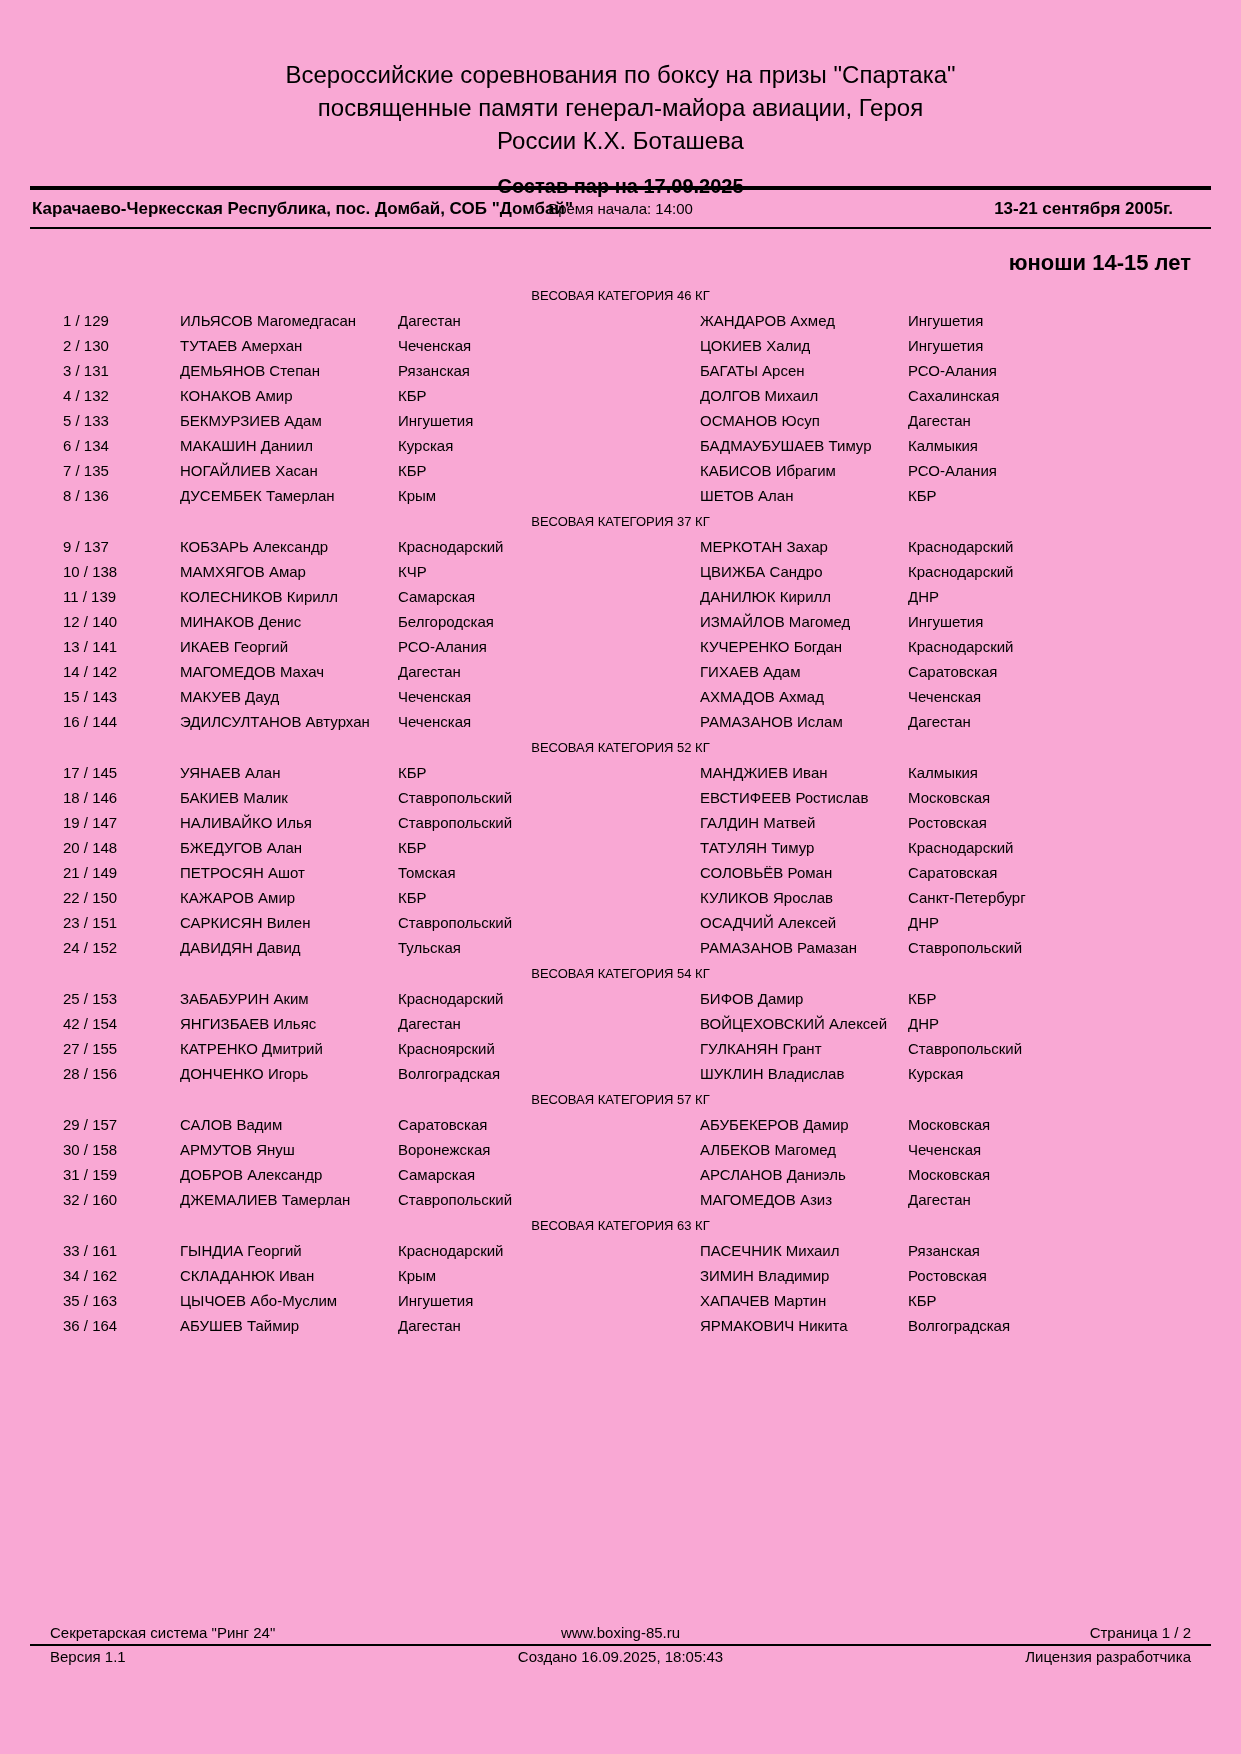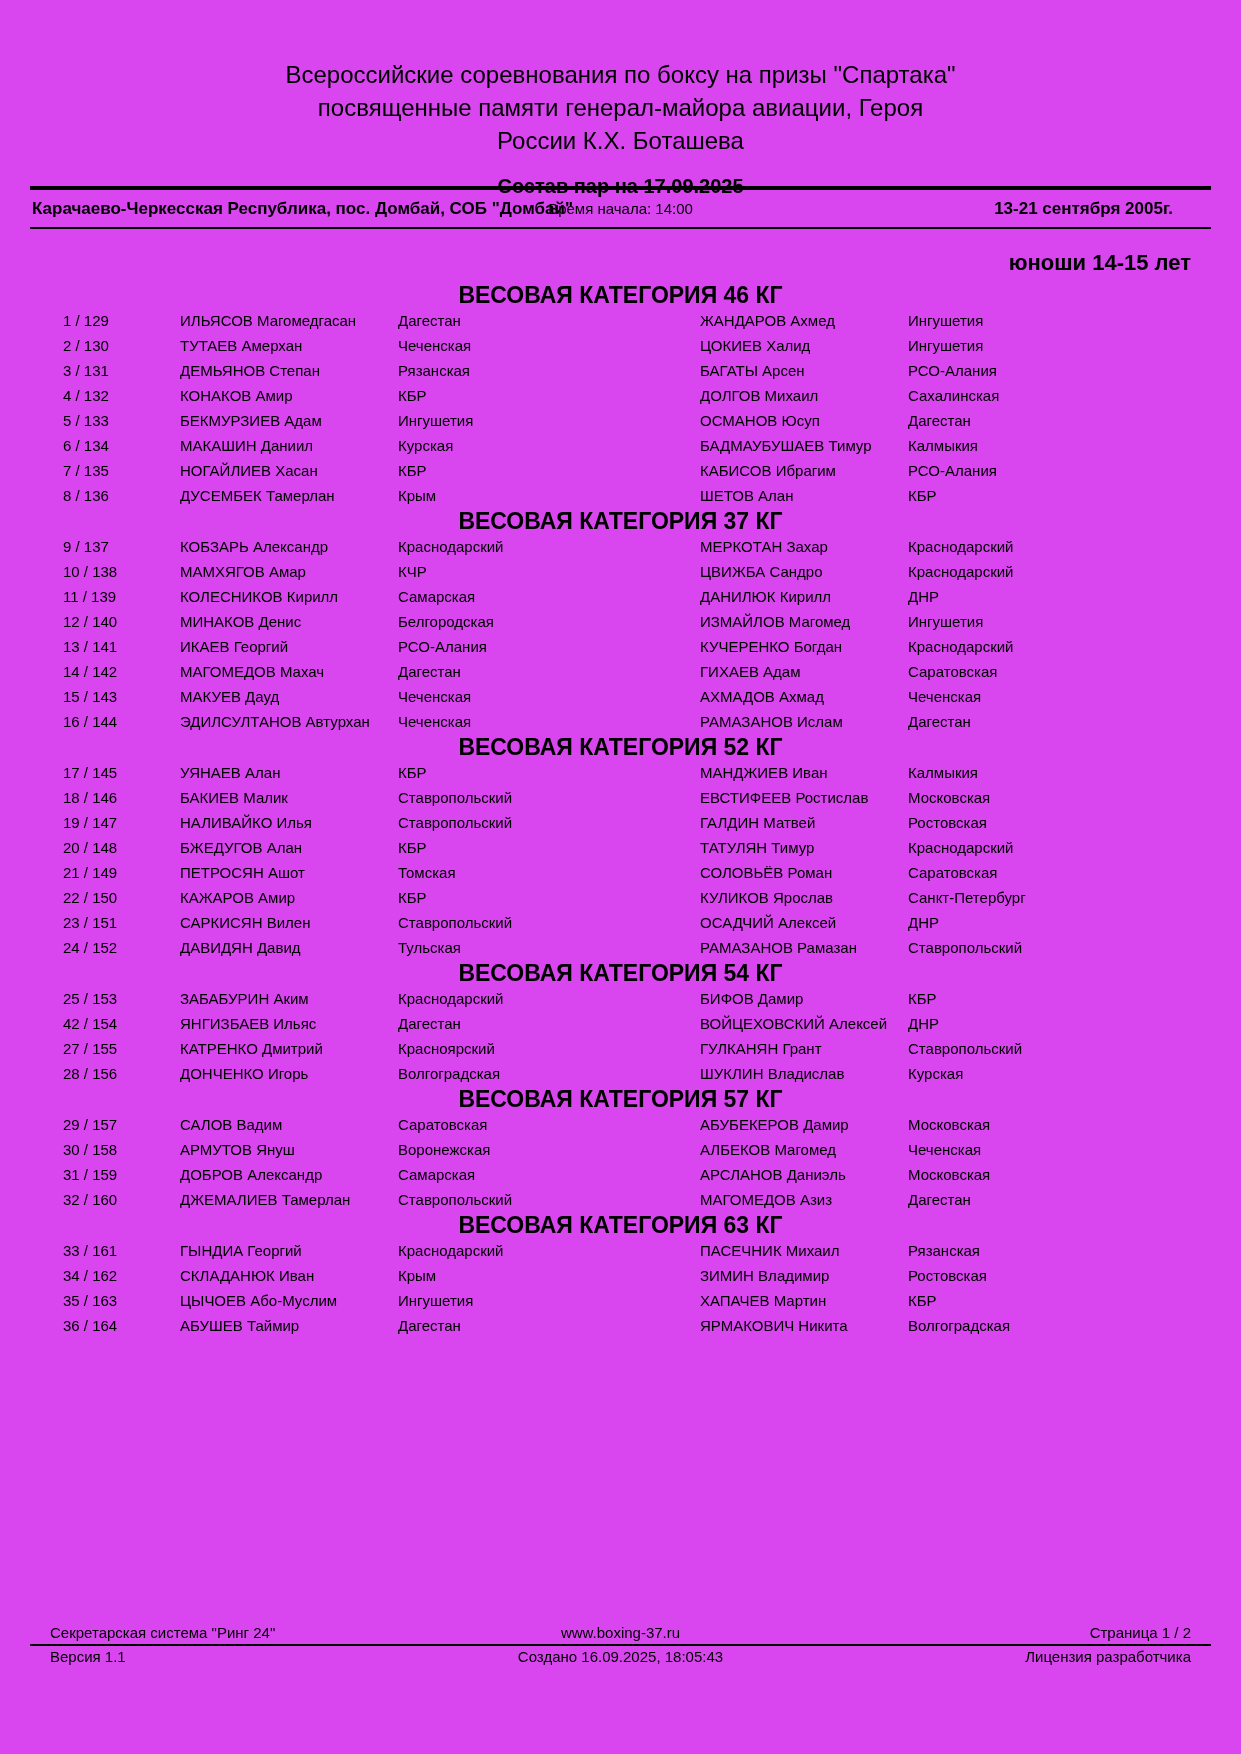--- a/index.html
+++ b/index.html
@@ -1,19 +1,19 @@
 <!DOCTYPE html>
 <html><head>
 <meta charset="utf-8">
 <style>
   html,body { margin:0; padding:0; background:#ffffff; }
   .page {
     position:relative;
     width:1241px; height:1754px;
-    background:#d946ef;
+    background:#f9a8d4;
     font-family:"Liberation Sans", sans-serif;
     color:#000;
     overflow:hidden;
   }
   
   .doc-header { position:absolute; top:58px; left:50px; width:1141px; text-align:center; }
   .title-line { font-size:24px; line-height:33px; font-weight:normal; }
   .pairs-title { font-size:20px; font-weight:bold; line-height:26px; margin-top:16px; }
   .start-time { font-size:15px; line-height:20px; }
 
@@ -21,21 +21,21 @@
   .venue-row {
     position:absolute; top:197px; left:32px; width:1141px;
     display:flex; justify-content:space-between;
     font-size:17px; font-weight:bold; line-height:24px;
   }
   .rule-thin { position:absolute; top:227px; left:30px; width:1181px; border-top:2px solid #000; }
 
   
   .list { position:absolute; top:248px; left:50px; width:1141px; }
   .group-title { text-align:right; font-size:22px; font-weight:bold; line-height:30px; margin-bottom:5px; }
-  .cat { text-align:center; font-size:23px; font-weight:bold; line-height:25px; margin-top:1px; }
+  .cat { text-align:center; font-size:13px; font-weight:normal; line-height:25px; margin-top:1px; }
   .row {
     display:grid;
     grid-template-columns:130px 218px 302px 208px 1fr;
     font-size:15px; line-height:25px;
     white-space:nowrap;
   }
   .row > div { overflow:visible; }
   .row > div:first-child { padding-left:13px; }
 
   
@@ -327,21 +327,21 @@
         <div>АБУШЕВ Таймир</div>
         <div>Дагестан</div>
         <div>ЯРМАКОВИЧ Никита</div>
         <div>Волгоградская</div>
       </div>
     </div>
 
   <div class="footer">
     <div class="footer-row">
       <span class="fc">Секретарская система "Ринг 24"</span>
-      <span class="fc center">www.boxing-37.ru</span>
+      <span class="fc center">www.boxing-85.ru</span>
       <span class="fc right">Страница 1 / 2</span>
     </div>
     <div class="footer-rule"></div>
     <div class="footer-row">
       <span class="fc">Версия 1.1</span>
       <span class="fc center">Создано 16.09.2025, 18:05:43</span>
       <span class="fc right">Лицензия разработчика</span>
     </div>
   </div>
 

